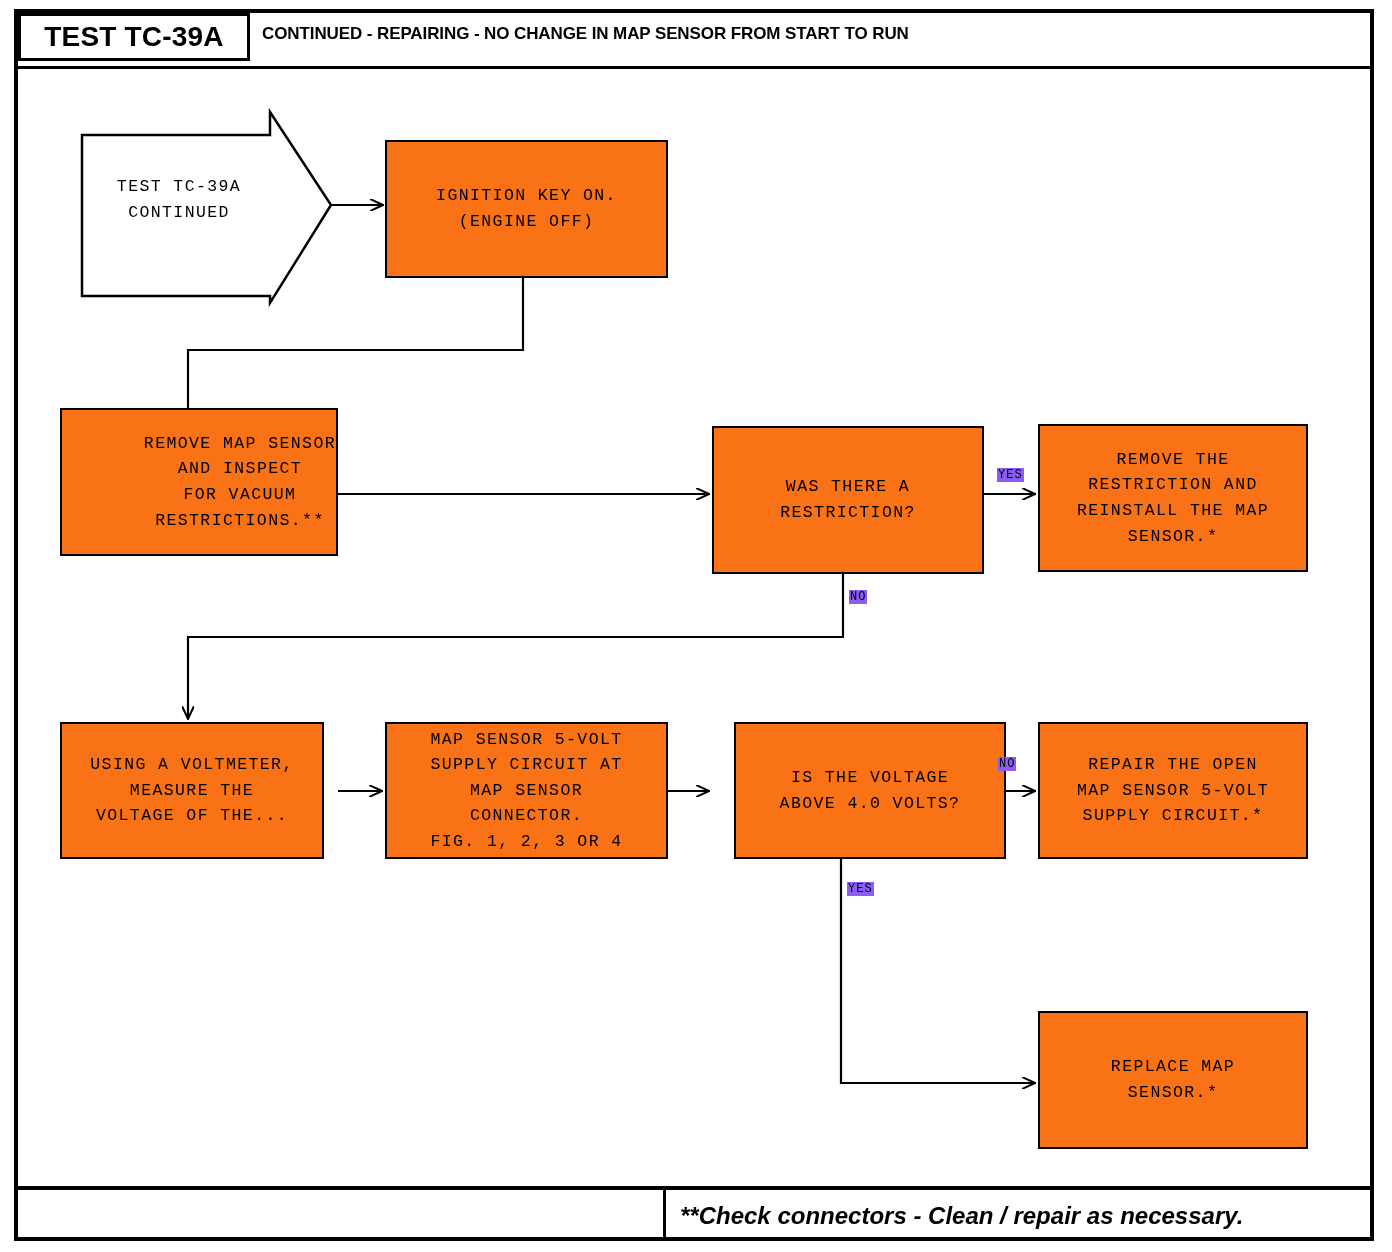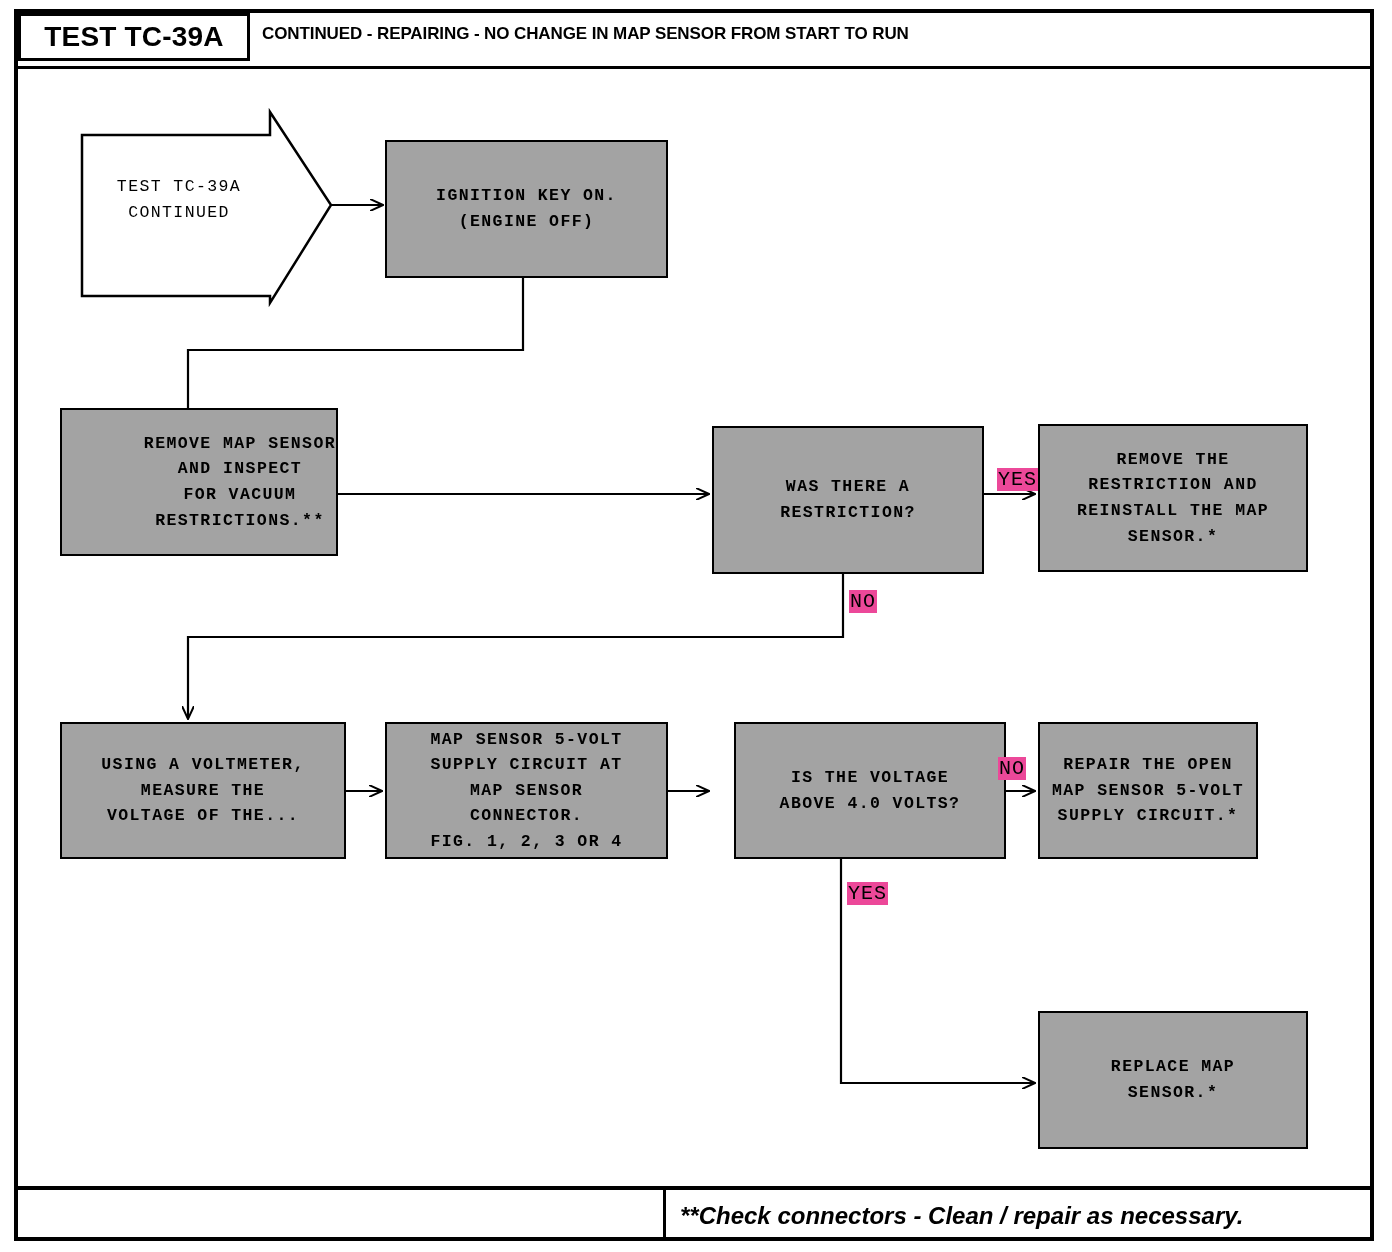--- a/index.html
+++ b/index.html
@@ -77,26 +77,25 @@
     left: 0;
     top: 0;
     width: 1392px;
     height: 1252px;
   }
   
   .node {
     position: absolute;
     box-sizing: border-box;
     border: 2px solid #000;
-    background: #a3a3a3;
+    background: #f97316;
     display: flex;
     align-items: center;
     justify-content: center;
     text-align: center;
-    font-weight: bold;
   }
   .node-text {
     font-family: "Liberation Mono", monospace;
     font-size: 16.5px;
     line-height: 1.55;
     letter-spacing: 1.4px;
     white-space: pre-line;
   }
   
   .arrow-node {
@@ -115,23 +114,23 @@
     font-family: "Liberation Mono", monospace;
     font-size: 16.5px;
     line-height: 1.6;
     letter-spacing: 1.4px;
     white-space: pre-line;
   }
   
   .edge-label {
     position: absolute;
     font-family: "Liberation Mono", monospace;
-    font-size: 20px;
+    font-size: 12px;
     letter-spacing: 1px;
-    background: #ec4899;
+    background: #8b5cf6;
     padding: 0 1px;
   }
   
   .footer-band {
     position: absolute;
     left: 14px;
     top: 1186px;
     width: 1360px;
     height: 55px;
     box-sizing: border-box;
@@ -225,40 +224,40 @@
 RESTRICTION?</span>
   </div>
 
   <div class="node" style="left:1038px; top:424px; width:270px; height:148px;">
     <span class="node-text">REMOVE THE
 RESTRICTION AND
 REINSTALL THE MAP
 SENSOR.*</span>
   </div>
 
-  <div class="node" style="left:60px; top:722px; width:286px; height:137px;">
+  <div class="node" style="left:60px; top:722px; width:264px; height:137px;">
     <span class="node-text">USING A VOLTMETER,
 MEASURE THE
 VOLTAGE OF THE...</span>
   </div>
 
   <div class="node" style="left:385px; top:722px; width:283px; height:137px;">
     <span class="node-text">MAP SENSOR 5-VOLT
 SUPPLY CIRCUIT AT
 MAP SENSOR
 CONNECTOR.
 FIG. 1, 2, 3 OR 4</span>
   </div>
 
   <div class="node" style="left:712px; top:722px; width:272px; height:137px;margin-left:22px;">
     <span class="node-text">IS THE VOLTAGE
 ABOVE 4.0 VOLTS?</span>
   </div>
 
-  <div class="node" style="left:1038px; top:722px; width:220px; height:137px;">
+  <div class="node" style="left:1038px; top:722px; width:270px; height:137px;">
     <span class="node-text">REPAIR THE OPEN
 MAP SENSOR 5-VOLT
 SUPPLY CIRCUIT.*</span>
   </div>
 
   <div class="node" style="left:1038px; top:1011px; width:270px; height:138px;">
     <span class="node-text">REPLACE MAP
 SENSOR.*</span>
   </div>
 

